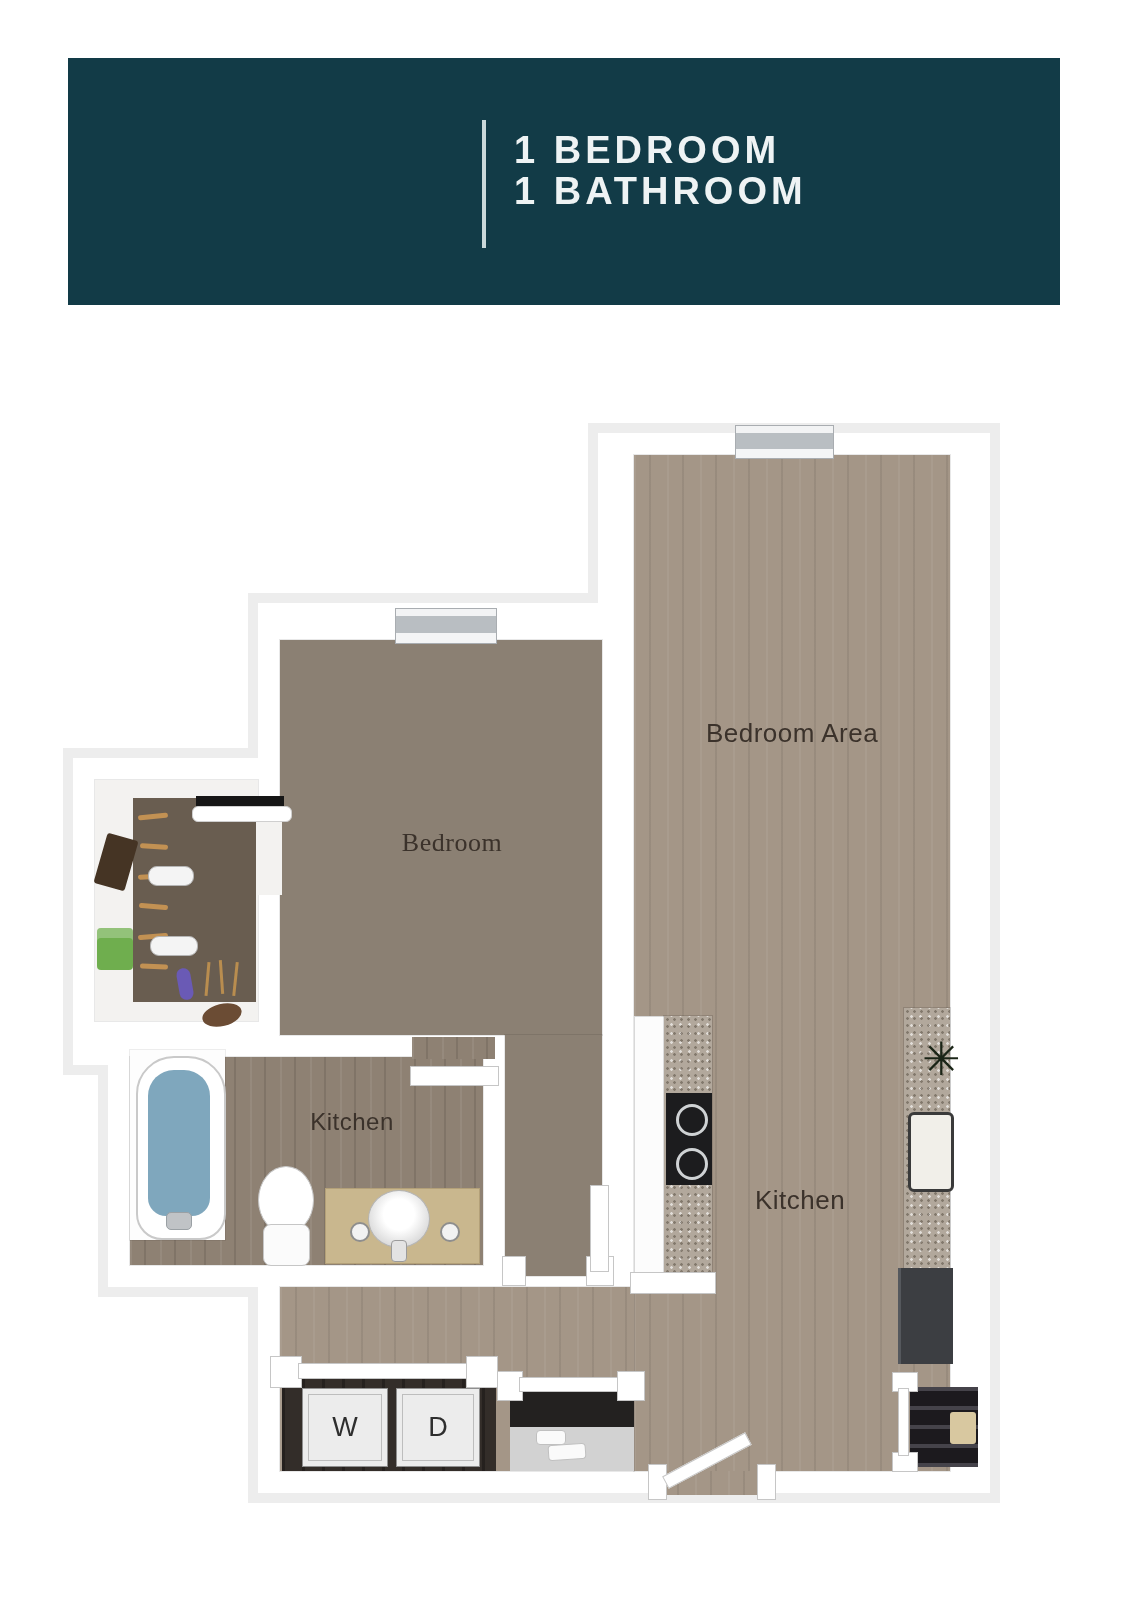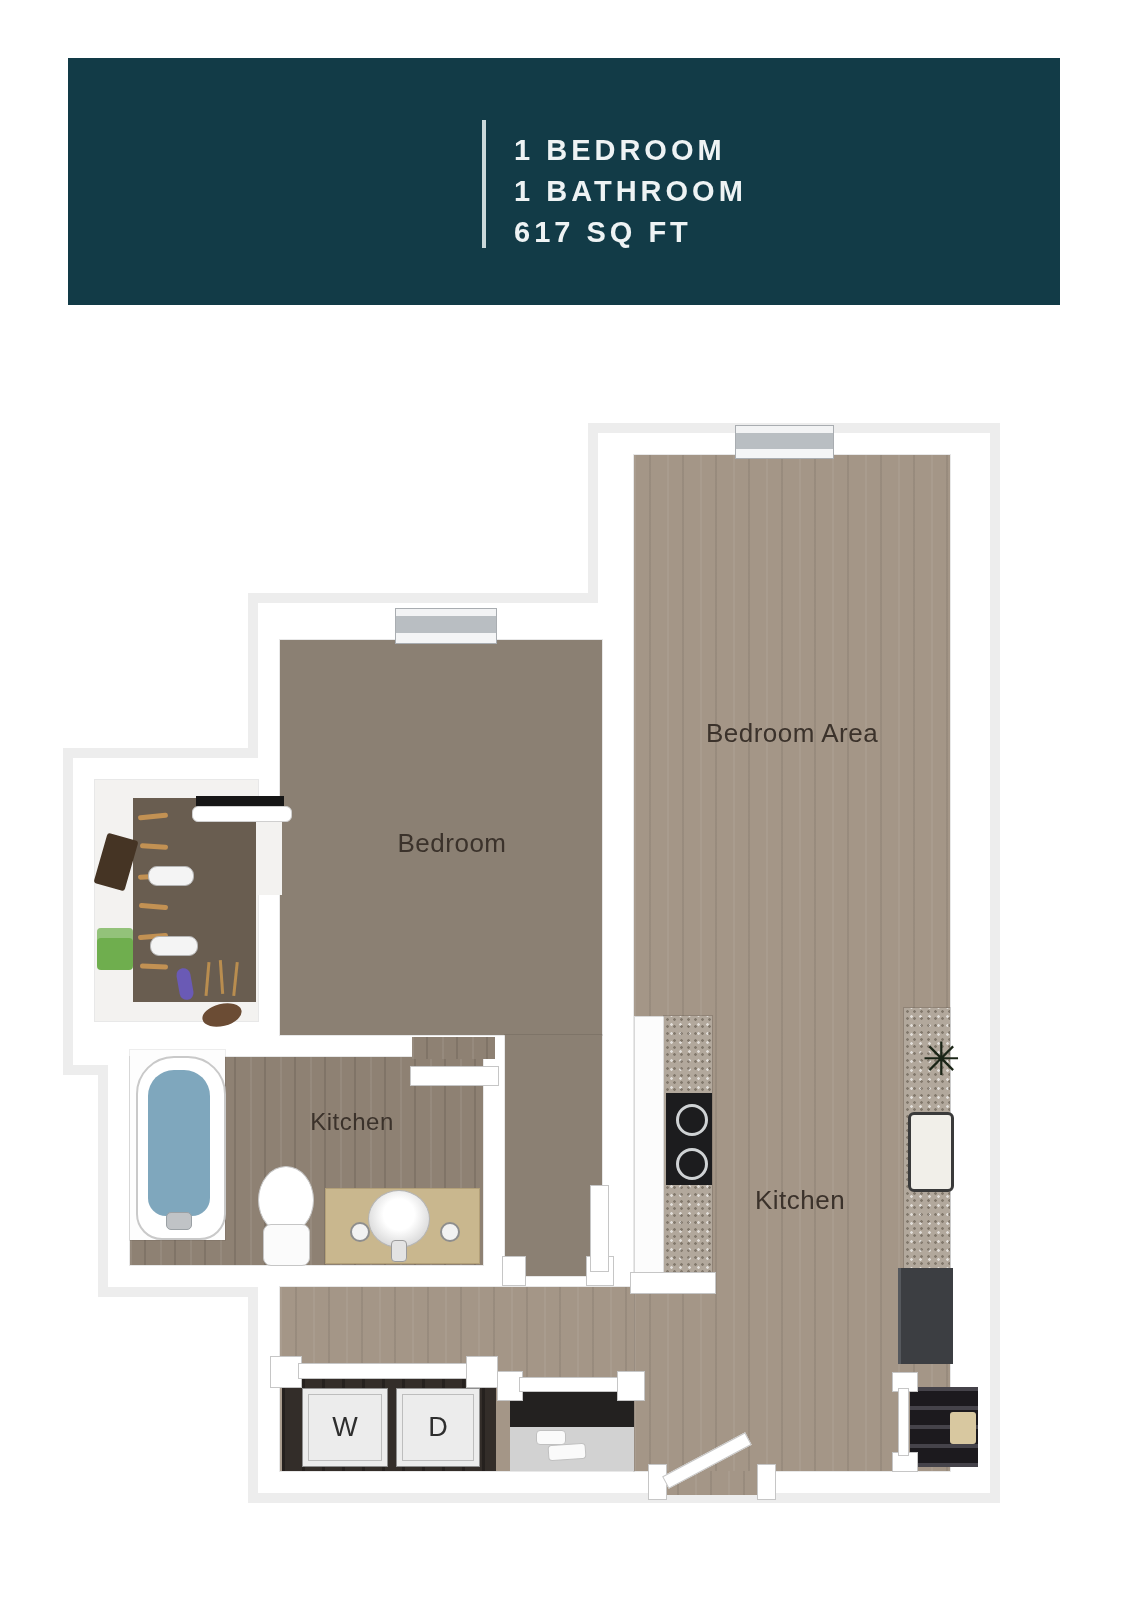--- a/index.html
+++ b/index.html
@@ -9,21 +9,21 @@
   }
   html,body{margin:0;padding:0;background:#fff;}
   .page{position:relative;width:1126px;height:1600px;background:#fff;overflow:hidden;
         font-family:"Liberation Sans", sans-serif;}
   .abs{position:absolute;}
   
   .banner{position:absolute;left:68px;top:58px;width:992px;height:247px;background:var(--header-bg);}
   .plan-name{position:absolute;left:62px;top:22px;font-size:122px;line-height:190px;font-weight:bold;
              letter-spacing:2px;color:var(--plan-name);}
   .divider{position:absolute;left:414px;top:62px;width:4px;height:128px;background:var(--divider);}
-  .details{position:absolute;left:446px;top:72px;color:var(--header-text);font-size:29px;
+  .details{position:absolute;left:446px;top:72px;color:var(--header-text);font-size:38px;
            font-weight:bold;letter-spacing:4px;line-height:41px;}
   
   .hl{position:absolute;background:var(--halo);}
   .wl{position:absolute;background:var(--wall);}
   .fl{position:absolute;box-shadow:0 0 0 1px rgba(0,0,0,.09);}
   .wood{background-color:var(--wood);
     background-image:repeating-linear-gradient(90deg, rgba(255,255,255,.06) 0 2px, rgba(0,0,0,0) 2px 15px,
       rgba(0,0,0,.07) 15px 17px, rgba(0,0,0,0) 17px 33px);}
   .bathwood{background-color:var(--bathwood);
     background-image:repeating-linear-gradient(90deg, rgba(255,255,255,.07) 0 2px, rgba(0,0,0,0) 2px 14px,
@@ -58,21 +58,20 @@
 </head>
 <body>
 
 <div class="page">
 
   <div class="banner">
     <div class="divider"></div>
     <div class="details">
       <div>1 BEDROOM</div>
       <div>1 BATHROOM</div>
-      <div>617 SQ FT</div>
     </div>
   </div>
 
   <div class="hl" style="left:588px;top:423px;width:412px;height:1080px;"></div>
   <div class="hl" style="left:248px;top:593px;width:402px;height:474px;"></div>
   <div class="hl" style="left:63px;top:748px;width:247px;height:327px;"></div>
   <div class="hl" style="left:98px;top:1025px;width:432px;height:272px;"></div>
   <div class="hl" style="left:248px;top:1230px;width:752px;height:273px;"></div>
   <div class="hl" style="left:473px;top:1025px;width:177px;height:275px;"></div>
 
@@ -165,17 +164,17 @@
   <div class="fixture" style="left:548px;top:1444px;width:36px;height:14px;background:#fafafa;border:1px solid #c0c0c0;border-radius:4px;transform:rotate(-4deg);"></div>
   <div class="jamb abs" style="left:497px;top:1371px;width:24px;height:28px;"></div>
   <div class="doorleaf abs" style="left:519px;top:1377px;width:100px;height:13px;"></div>
   <div class="jamb abs" style="left:617px;top:1371px;width:26px;height:28px;"></div>
 
   <div class="jamb abs" style="left:648px;top:1464px;width:17px;height:34px;"></div>
   <div class="jamb abs" style="left:757px;top:1464px;width:17px;height:34px;"></div>
   <div class="doorleaf abs" style="left:666px;top:1474px;width:92px;height:12px;transform-origin:3px 9px;transform:rotate(-28deg);"></div>
 
   <div class="roomlabel" style="left:792px;top:733px;">Bedroom Area</div>
-  <div class="roomlabel" style="left:452px;top:843px;">Bedroom</div>
+  <div class="roomlabel" style="left:452px;top:843px;font-family:Liberation Serif, serif;">Bedroom</div>
   <div class="roomlabel" style="left:352px;top:1122px;font-size:24px;">Kitchen</div>
   <div class="roomlabel" style="left:800px;top:1200px;">Kitchen</div>
 
 </div>
 
 </body></html>

